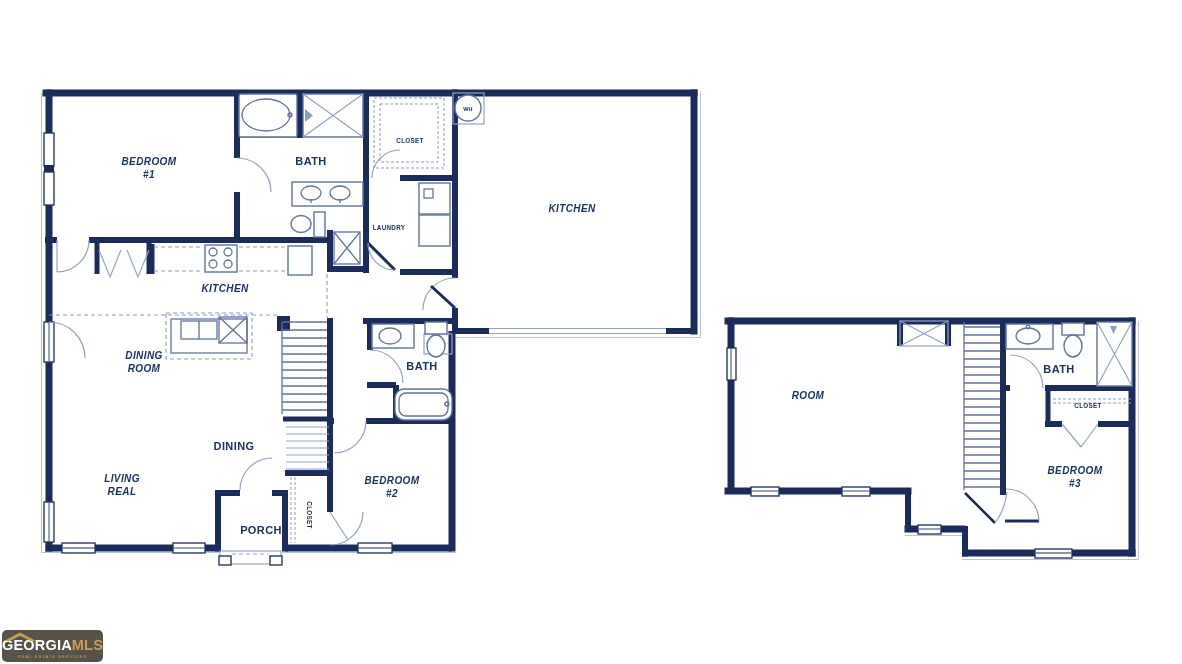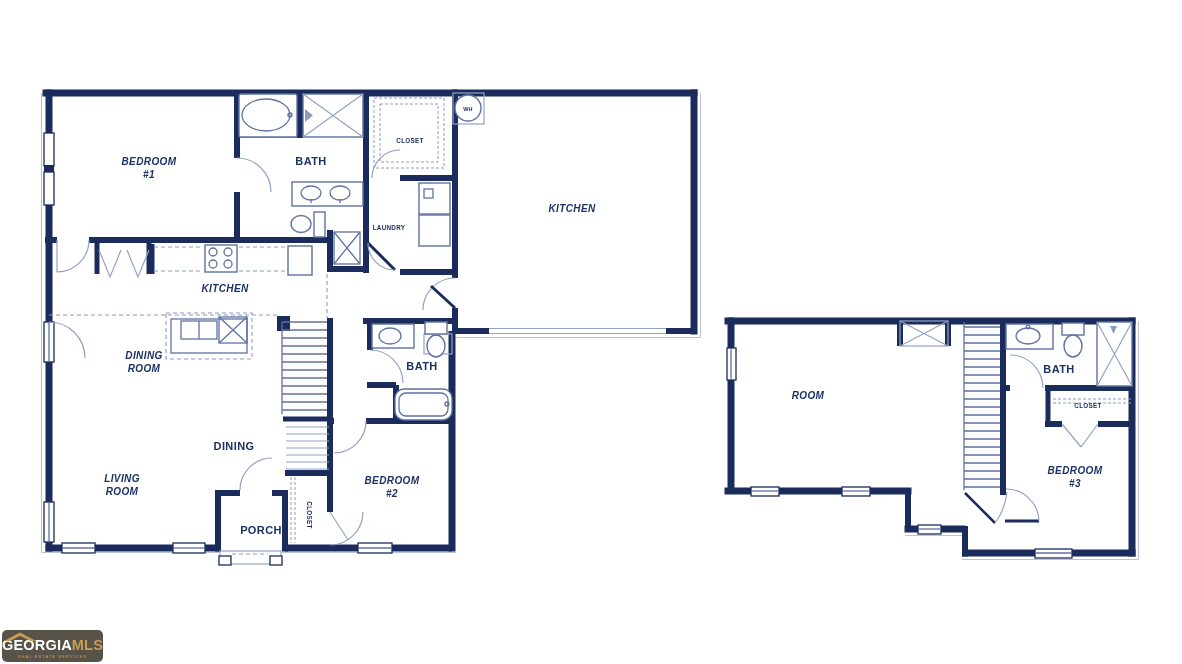--- a/index.html
+++ b/index.html
@@ -297,21 +297,21 @@
 <div class="lbl lg" style="left:572px;top:208px;">KITCHEN</div>
 <div class="lbl lg" style="left:193px;top:288px;margin-left:32px;">KITCHEN</div>
 <div class="lbl lg" style="left:124px;top:362px;margin-left:20px;">DINING
 ROOM</div>
 <div class="lbl sm" style="left:234px;top:446px;">DINING</div>
 <div class="lbl sm" style="left:422px;top:366px;">BATH</div>
 <div class="lbl lg" style="left:392px;top:487px;">BEDROOM
 #2</div>
 <div class="lbl xs vert" style="left:309px;top:515px;">CLOSET</div>
 <div class="lbl lg" style="left:122px;top:485px;">LIVING
-ROOM</div>
+REAL</div>
 <div class="lbl sm" style="left:261px;top:530px;">PORCH</div>
 
 <div class="lbl lg" style="left:808px;top:395px;">ROOM</div>
 <div class="lbl sm" style="left:1059px;top:369px;">BATH</div>
 <div class="lbl xs" style="left:1088px;top:405px;">CLOSET</div>
 <div class="lbl lg" style="left:1075px;top:477px;">BEDROOM
 #3</div>
 
 <div class="logo">
   <svg class="logo-roof" width="36" height="9" viewBox="0 0 36 9">

